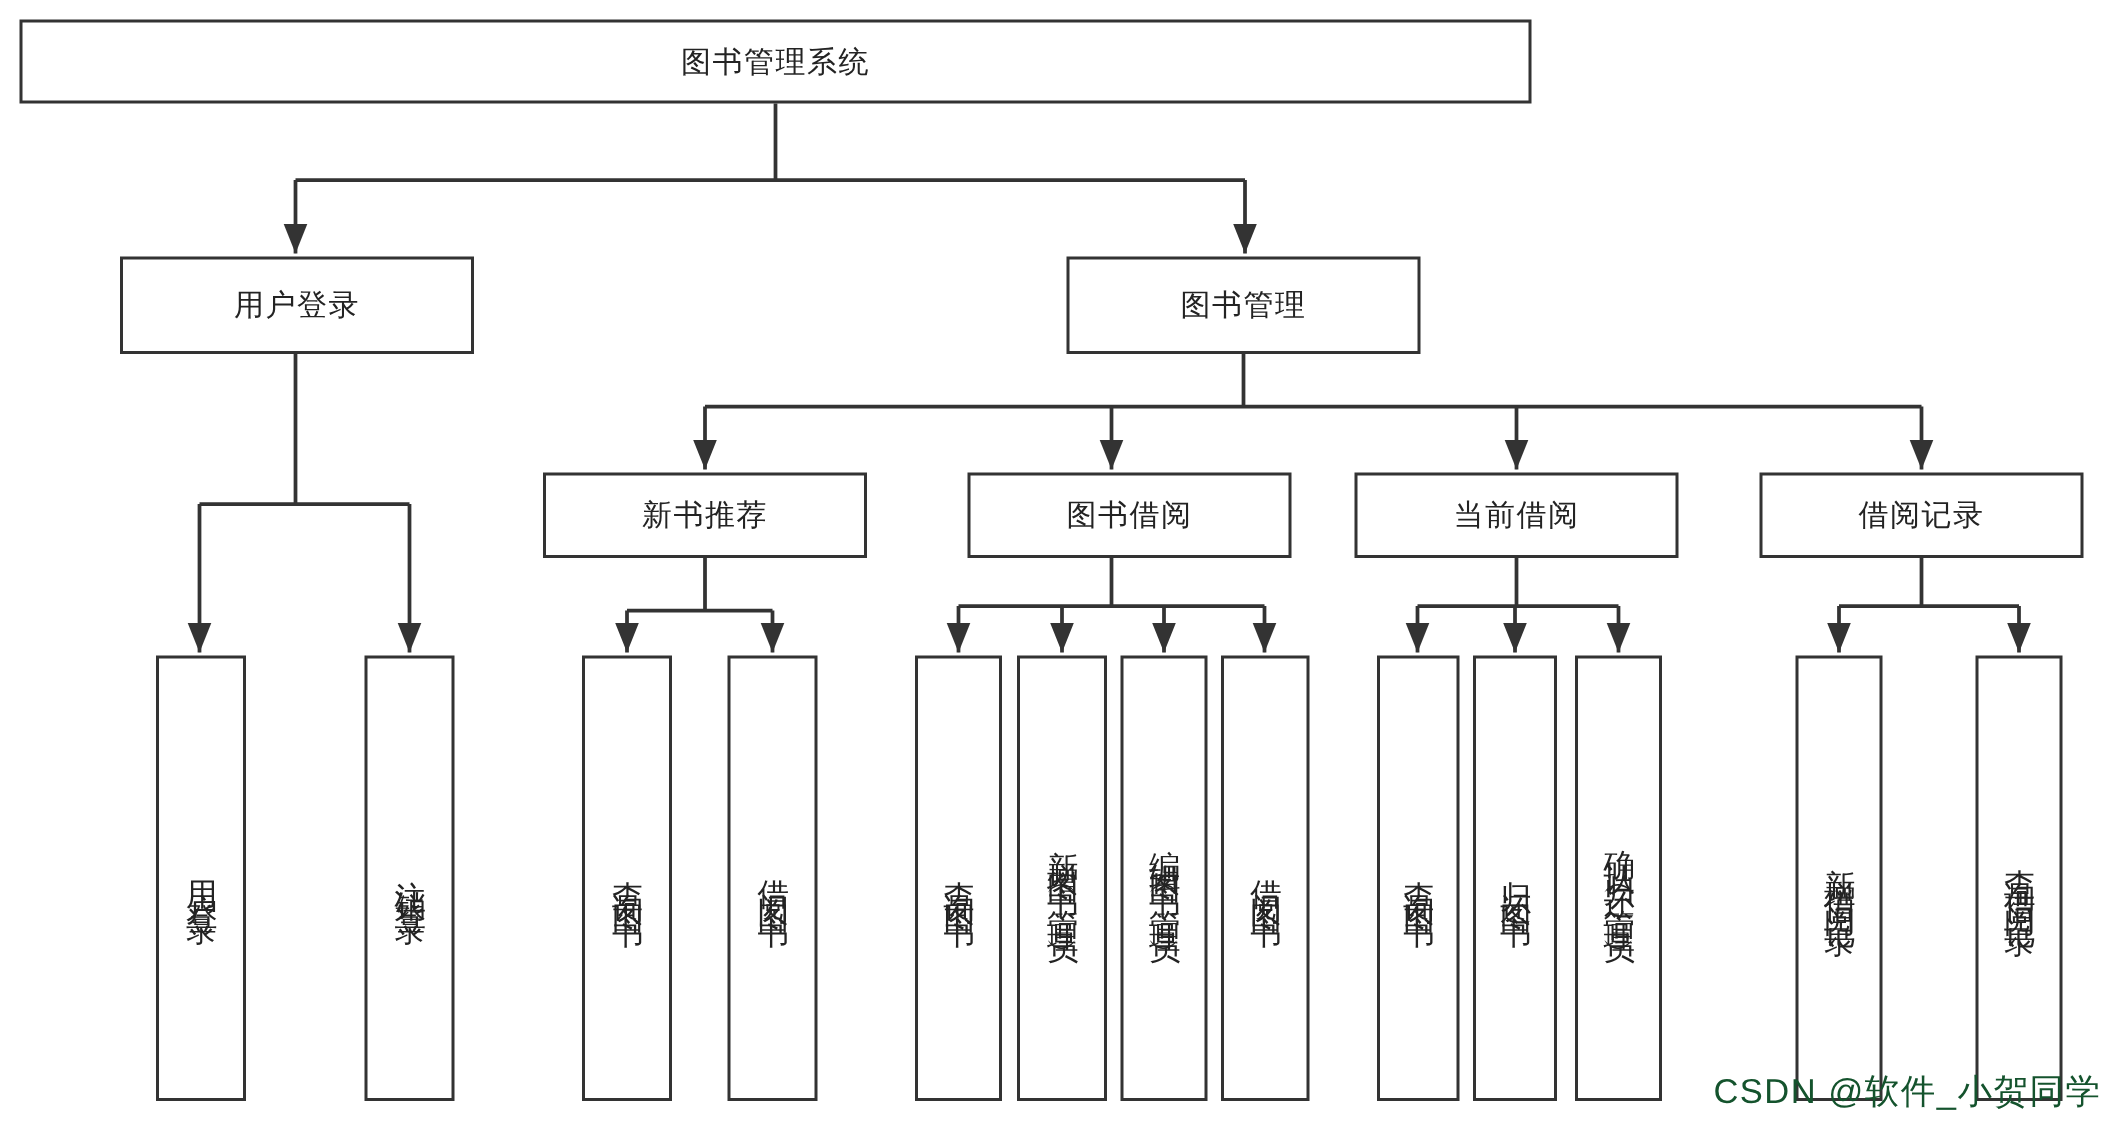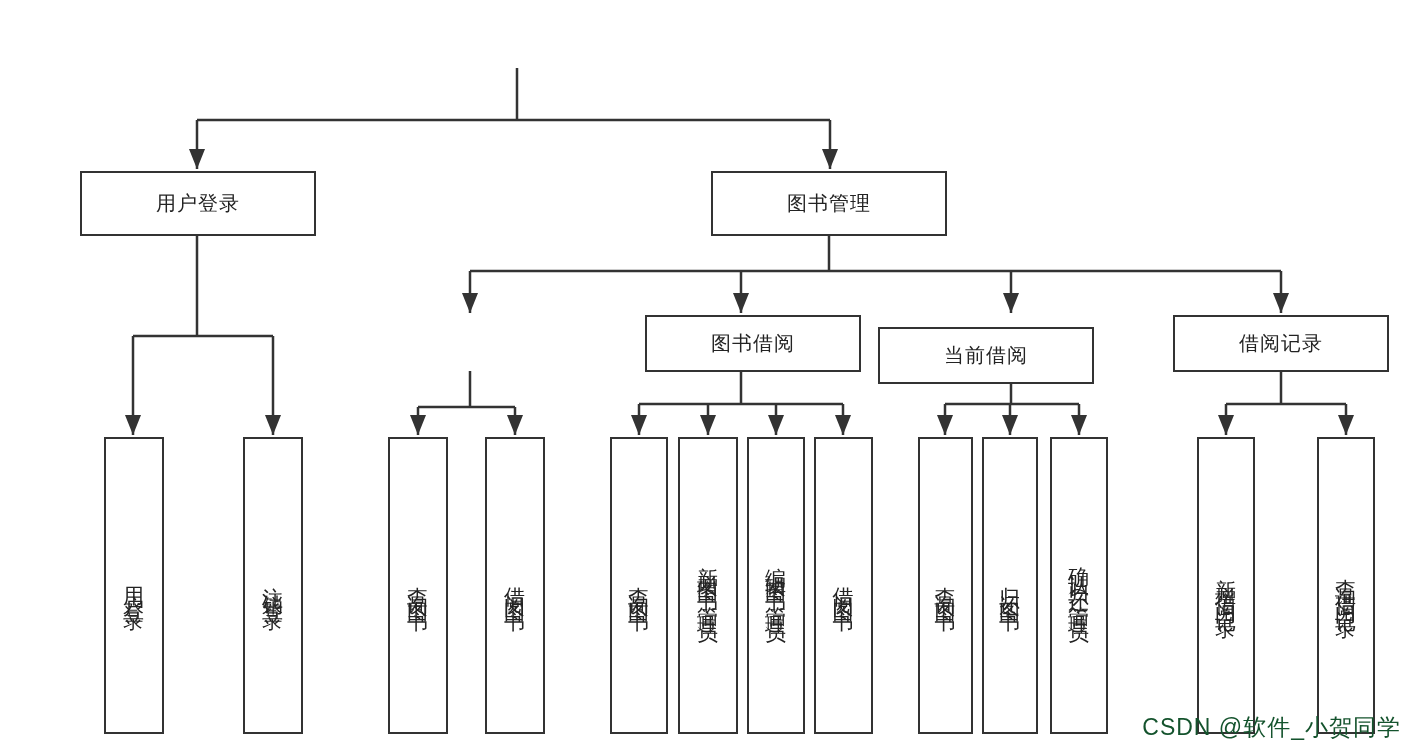--- a/index.html
+++ b/index.html
@@ -100,26 +100,28 @@
     <path class="link" d="M1011,371 V404 M945,404 H1079"></path>
     <path class="link" d="M945,404 V435" marker-end="url(#arw)"></path>
     <path class="link" d="M1010,404 V435" marker-end="url(#arw)"></path>
     <path class="link" d="M1079,404 V435" marker-end="url(#arw)"></path>
 
     <path class="link" d="M1281,371 V404 M1226,404 H1346"></path>
     <path class="link" d="M1226,404 V435" marker-end="url(#arw)"></path>
     <path class="link" d="M1346,404 V435" marker-end="url(#arw)"></path>
   </svg>
 
+  <div class="box hbox" style="left:13px; top:13px; width:1008px; height:56px;">图书管理系统</div>
 
   <div class="box hbox" style="left:80px; top:171px; width:236px; height:65px;">用户登录</div>
   <div class="box hbox" style="left:711px; top:171px; width:236px; height:65px;">图书管理</div>
 
+  <div class="box hbox" style="left:362px; top:315px; width:216px; height:57px;">新书推荐</div>
   <div class="box hbox" style="left:633px; top:315px; width:216px; height:57px;margin-left:12px;">图书借阅</div>
-  <div class="box hbox" style="left:878px; top:315px; width:216px; height:57px;margin-top:12px;">当前借阅</div>
+  <div class="box hbox" style="left:903px; top:315px; width:216px; height:57px;">当前借阅</div>
   <div class="box hbox" style="left:1173px; top:315px; width:216px; height:57px;">借阅记录</div>
 
   <div class="box vbox" style="left:104px; top:437px; width:60px; height:297px;">
     <span class="vtext">用户登录</span>
   </div>
   <div class="box vbox" style="left:243px; top:437px; width:60px; height:297px;">
     <span class="vtext">注销登录</span>
   </div>
 
   <div class="box vbox" style="left:388px; top:437px; width:60px; height:297px;">

